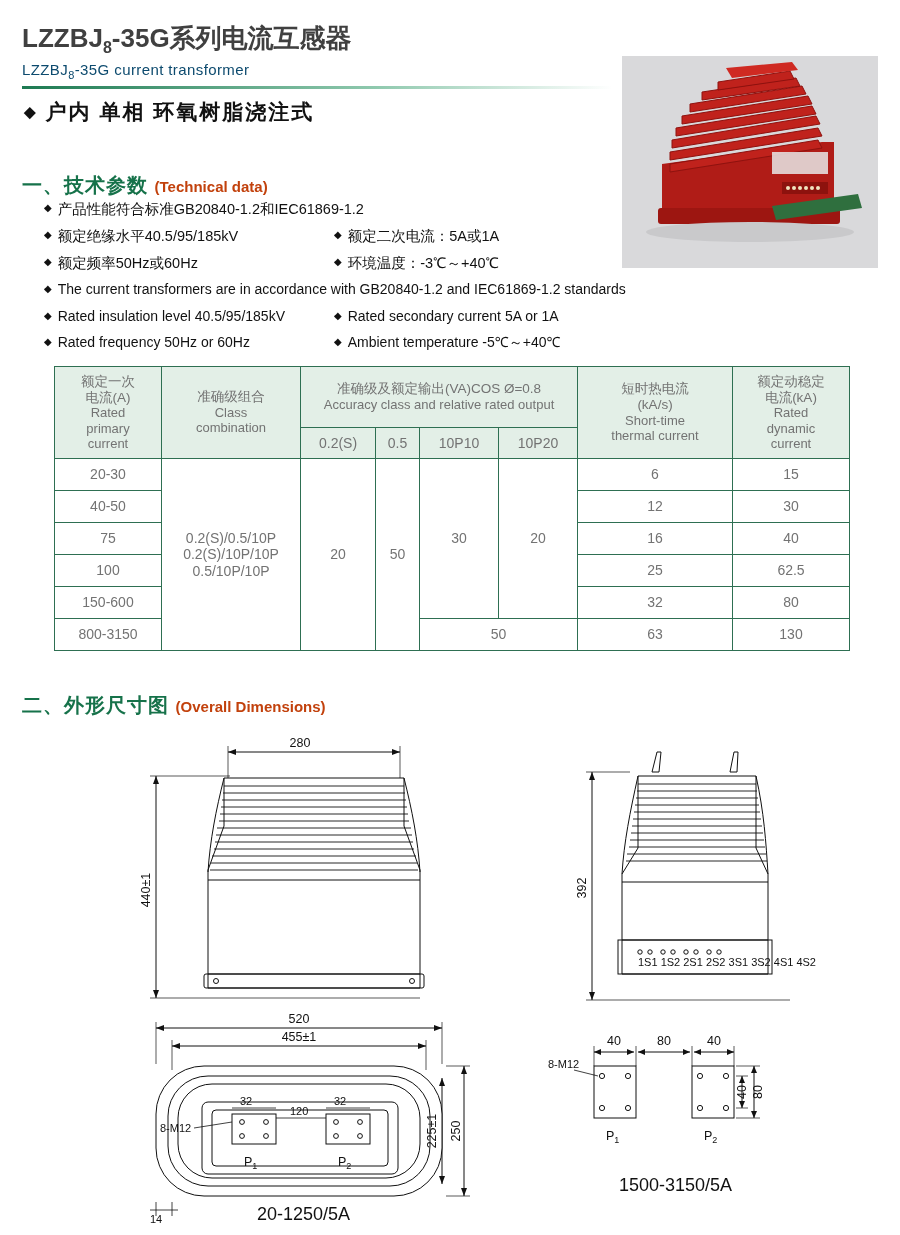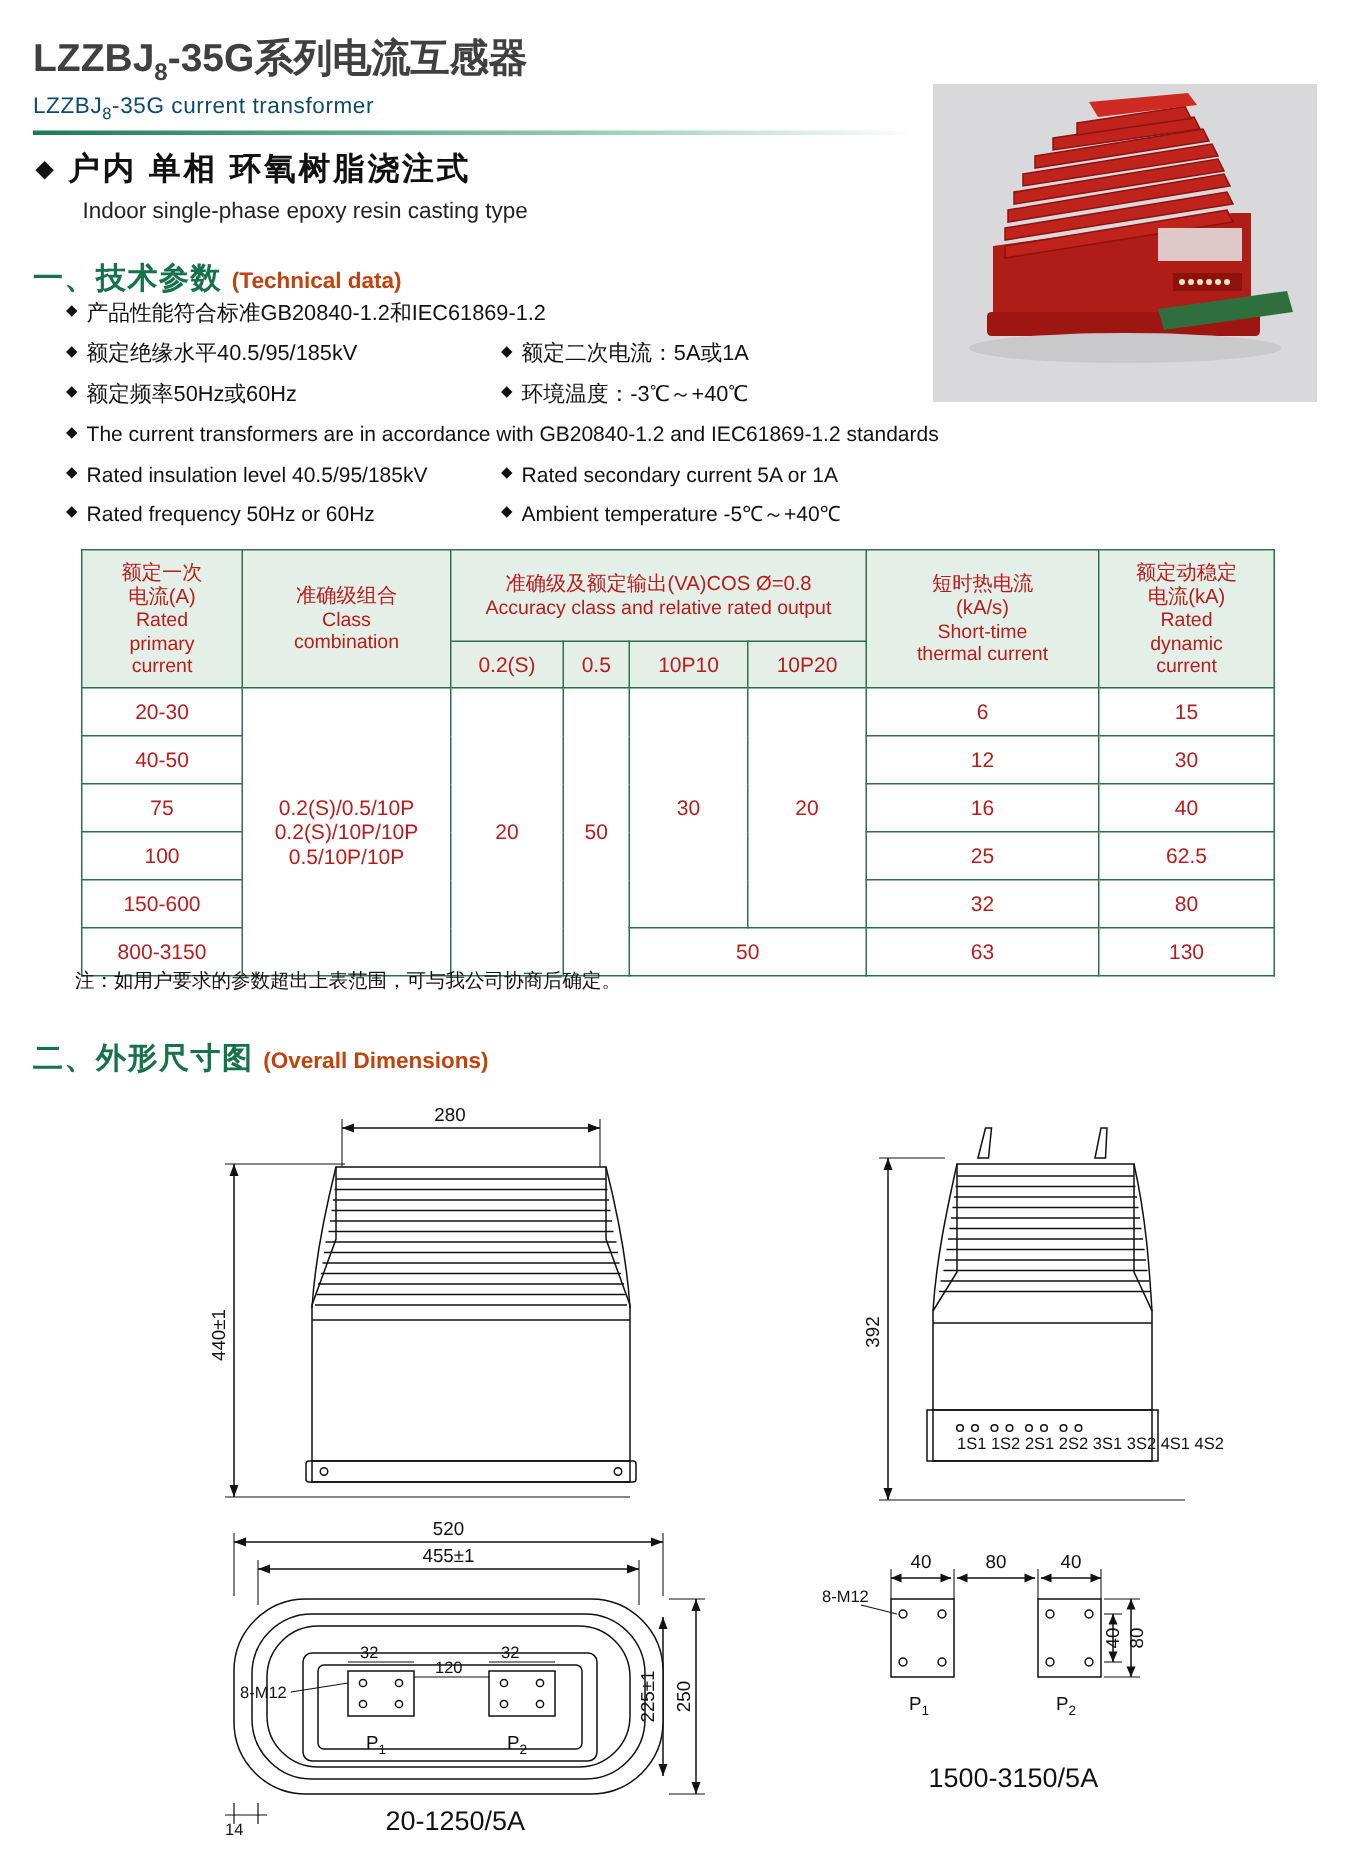--- a/index.html
+++ b/index.html
@@ -141,21 +141,21 @@
   .en-row { font-size: 14px; }
 
   
   .ptable {
     position: absolute;
     left: 54px;
     top: 366px;
     width: 796px;
     border-collapse: collapse;
     font-size: 14px;
-    color: #b91c1c;
+    color: #737373;
     background: #fff;
   }
   .ptable td, .ptable th {
     border: 1px solid #2e6f52;
     text-align: center;
     vertical-align: middle;
     padding: 2px 3px;
     font-weight: normal;
     line-height: 1.18;
   }
@@ -263,21 +263,20 @@
         <path d="M150 150 L236 138 L240 152 L154 164 Z" fill="#2f6f3e"></path>
       </g>
       <ellipse cx="128" cy="176" rx="104" ry="10" fill="#c9c9cb"></ellipse>
     </svg>
   </div>
 
   <div class="headline">
     <div class="headline-cn">
       <span class="diamond">◆</span><span>户内  单相  环氧树脂浇注式</span>
     </div>
-    <div class="headline-en">Indoor single-phase epoxy resin casting type</div>
   </div>
 
   <div class="sec-head" id="sec1">
     <span>一、技术参数</span>
     <span class="en">(Technical data)</span>
   </div>
 
   <div class="specs">
 
     <div class="spec-row">
@@ -419,21 +418,20 @@
       <tr>
         <td>800-3150</td>
         <td colspan="2">50</td>
         <td>63</td>
         <td>130</td>
       </tr>
     </tbody>
   </table>
 
   <div class="note">
-    <div>注：如用户要求的参数超出上表范围，可与我公司协商后确定。</div>
   </div>
 
   <div class="sec-head" id="sec2">
     <span>二、外形尺寸图</span>
     <span class="en">(Overall  Dimensions)</span>
   </div>
 
   <div class="draw" style="left:120px; top:730px;">
     <svg width="380" height="290" viewBox="0 0 380 290">
       <g stroke="#111" fill="none" stroke-width="1">

